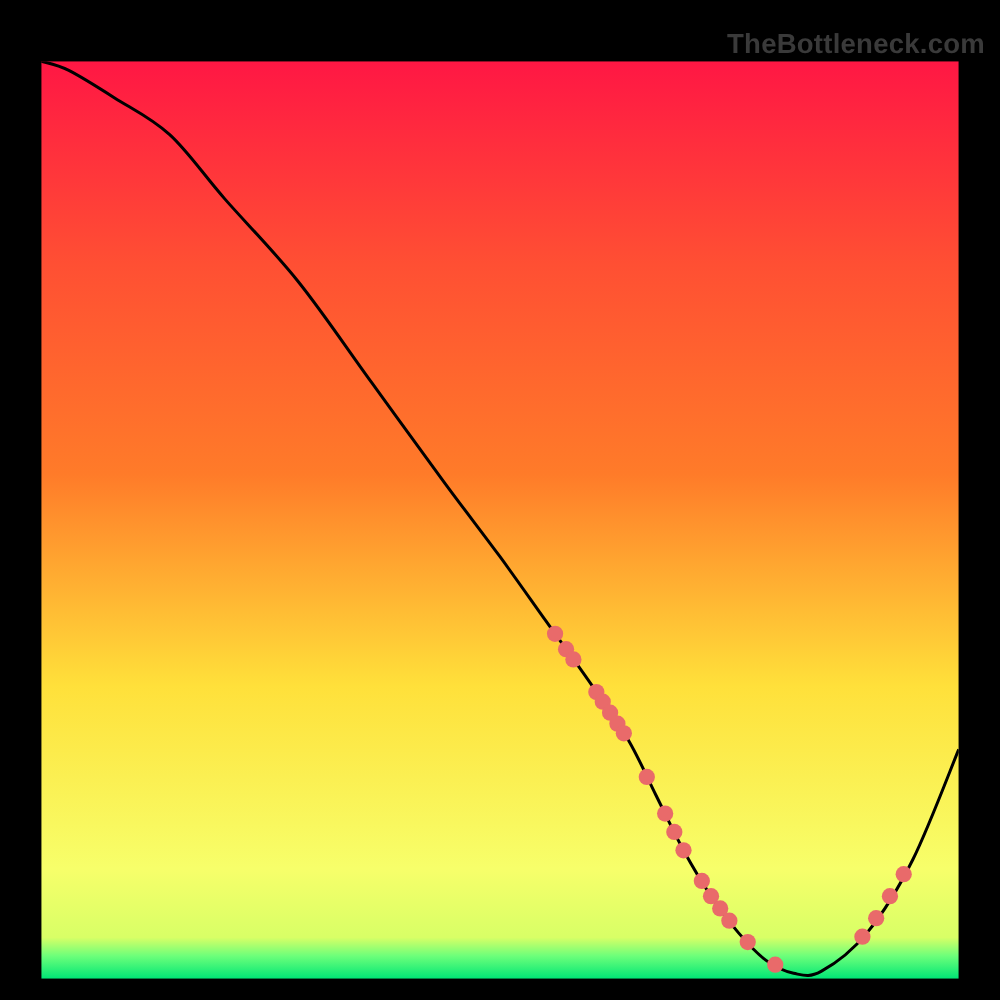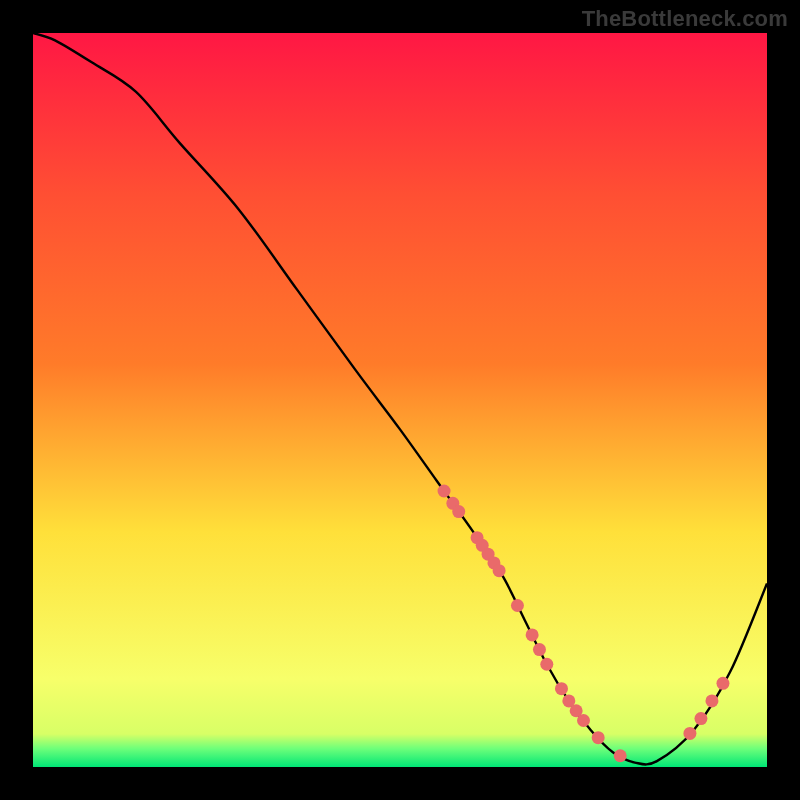--- a/index.html
+++ b/index.html
@@ -9,20 +9,21 @@
     width: 800px;
     height: 800px;
     overflow: hidden;
     font-family: Arial, Helvetica, sans-serif;
   }
   .stage {
     position: relative;
     width: 800px;
     height: 676px;
     background: #000000;
+    margin-top: 16px;
   }
   .watermark {
     position: absolute;
     top: 6px;
     right: 12px;
     color: #3a3a3a;
     font-size: 22px;
     font-weight: 600;
     letter-spacing: 0.2px;
     user-select: none;

